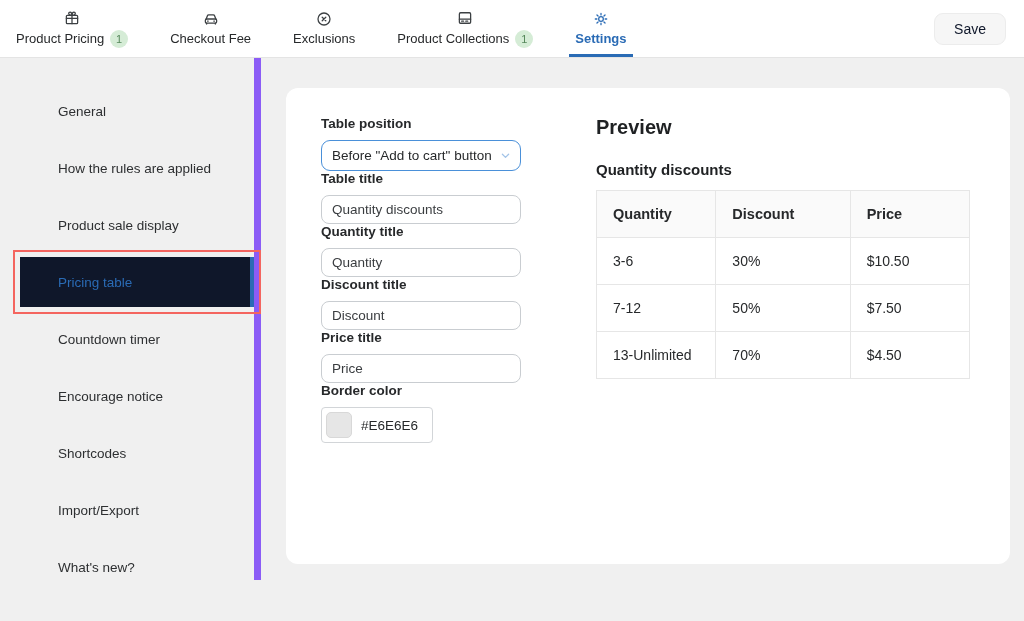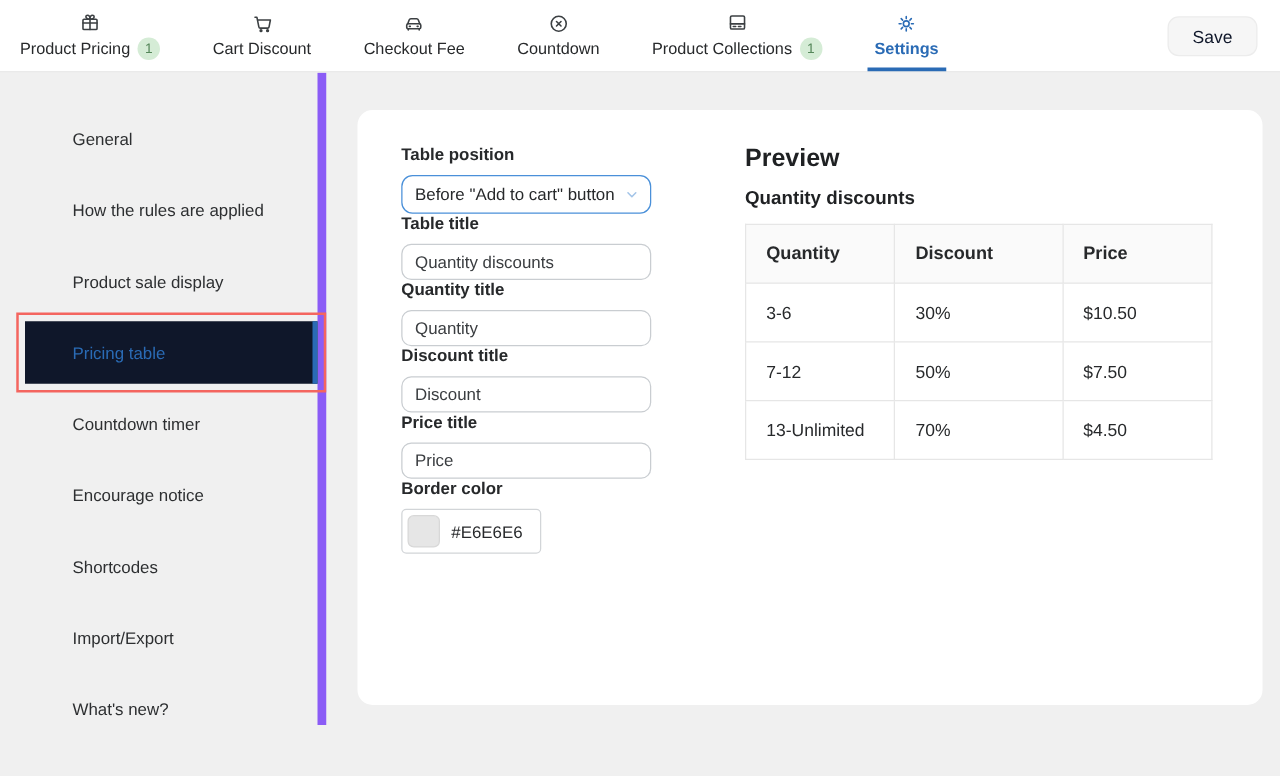--- a/index.html
+++ b/index.html
@@ -92,21 +92,21 @@
     cursor:pointer; background:#fff;
   }
   .swatch {
     width:26px; height:26px; border-radius:5px;
     background:var(--pvborder); border:1px solid #d8d8d8;
   }
   .color-hex { font-size:13.5px; color:#27292b; }
 
   
   .preview-col { flex:1; margin-left:75px; min-width:0; }
-  .preview-head { display:flex; align-items:flex-start; justify-content:space-between; margin-bottom:11px; }
+  .preview-head { display:flex; align-items:flex-start; justify-content:space-between; margin-bottom:22px; }
   .preview-title { font-size:20px; font-weight:bold; color:#1f2123; }
   .reset-btn {
     display:inline-flex; align-items:center; gap:8px;
     background:#fbfbfb; border:1px solid #e8e8e8; border-radius:9px;
     color:#bdc1c5; font-size:13.5px; padding:7px 15px; cursor:pointer;
     font-family:"Liberation Sans",sans-serif;
   }
   .reset-btn svg { width:15px; height:15px; }
   .pv-table-title { font-size:15px; font-weight:bold; margin-bottom:12px; color:#1f2123; }
   table.pv { width:100%; border-collapse:collapse; font-size:14px; }
@@ -136,55 +136,41 @@
           </span>
           <span class="trow">
             <span>Product Pricing</span>
             <span class="badge">1</span>
           </span>
         </div>
         <div class="tab">
           <span class="ticon">
             <svg viewBox="0 0 24 24">
               <g fill="none" stroke="currentColor" stroke-width="1.7" stroke-linecap="round" stroke-linejoin="round">
-                <path d="M4 5h2l2.1 10.4a1.6 1.6 0 0 0 1.6 1.3h7.7a1.6 1.6 0 0 0 1.6-1.3L20.4 8H7"></path>
-                <circle cx="10.4" cy="19.4" r=".9"></circle>
-                <circle cx="17.4" cy="19.4" r=".9"></circle>
-              </g>
-            </svg>
-          </span>
-          <span class="trow">
-            <span>Cart Discount</span>
-          </span>
-        </div>
-        <div class="tab">
-          <span class="ticon">
-            <svg viewBox="0 0 24 24">
-              <g fill="none" stroke="currentColor" stroke-width="1.7" stroke-linecap="round" stroke-linejoin="round">
                 <path d="M5.6 12l1.5-4.1A2 2 0 0 1 9 6.6h6a2 2 0 0 1 1.9 1.3L18.4 12"></path>
                 <rect x="4.5" y="12" width="15" height="5.4" rx="1.6"></rect>
                 <path d="M7.4 14.8h.9M15.7 14.8h.9M6.2 17.4v1.3M17.8 17.4v1.3"></path>
               </g>
             </svg>
           </span>
           <span class="trow">
             <span>Checkout Fee</span>
           </span>
         </div>
         <div class="tab">
           <span class="ticon">
             <svg viewBox="0 0 24 24">
               <g fill="none" stroke="currentColor" stroke-width="1.7" stroke-linecap="round">
                 <circle cx="12" cy="12" r="8"></circle>
                 <path d="M9.6 9.6l4.8 4.8M14.4 9.6l-4.8 4.8"></path>
               </g>
             </svg>
           </span>
           <span class="trow">
-            <span>Countdown</span>
+            <span>Exclusions</span>
           </span>
         </div>
         <div class="tab">
           <span class="ticon">
             <svg viewBox="0 0 24 24">
               <g fill="none" stroke="currentColor" stroke-width="1.7" stroke-linejoin="round" stroke-linecap="round">
                 <rect x="4.5" y="5" width="15" height="14" rx="1.5"></rect>
                 <path d="M4.5 13.5h15M7.5 16.3h2.6M13 16.3h2.6"></path>
               </g>
             </svg>

